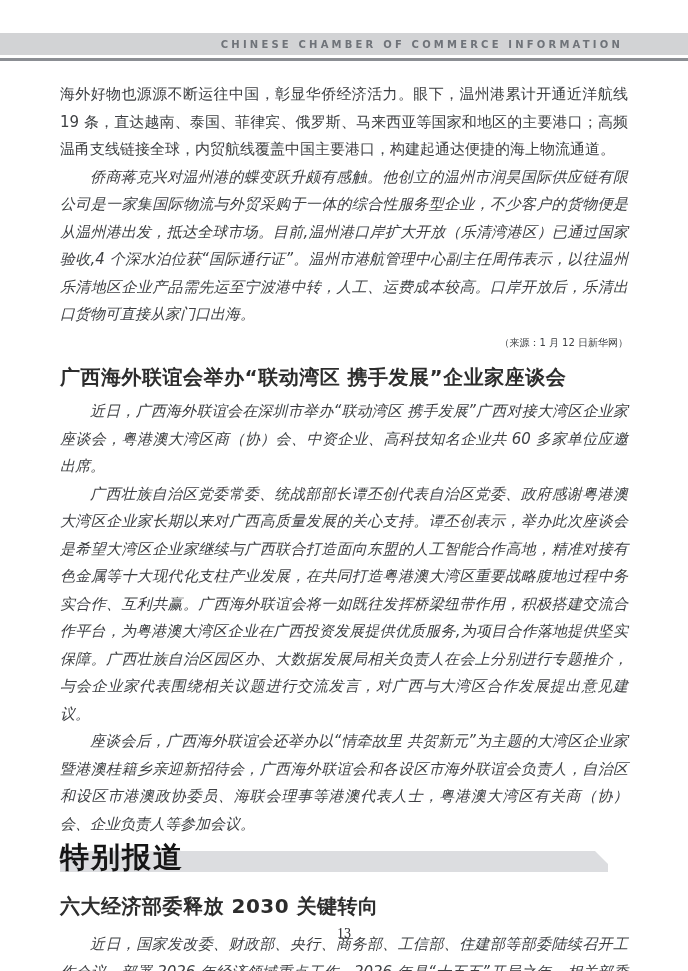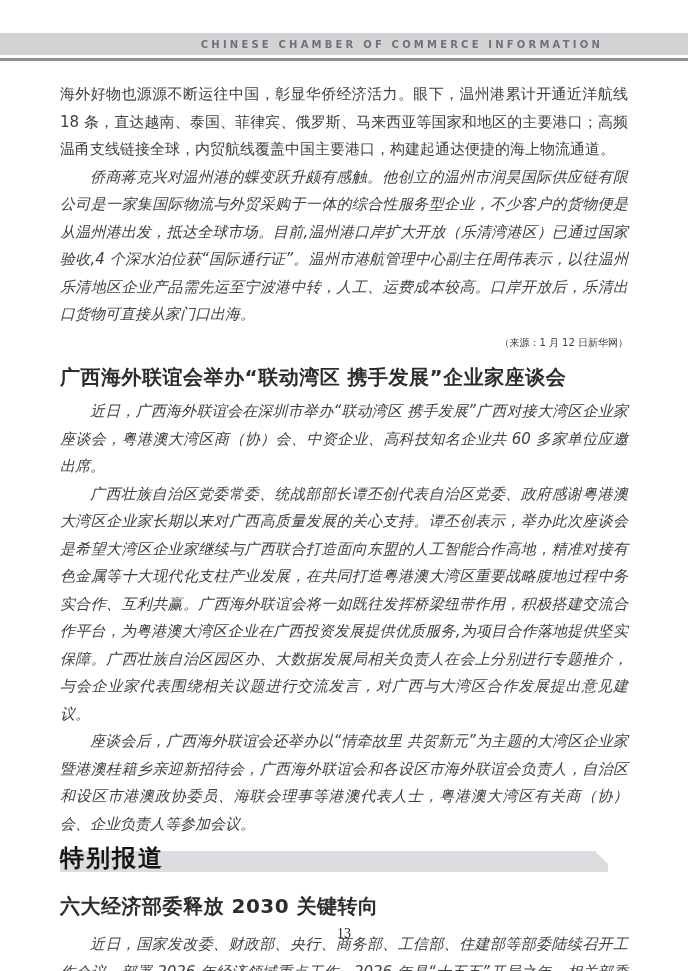--- a/index.html
+++ b/index.html
@@ -18,21 +18,21 @@
   .header-bar {
     position: absolute;
     top: 33px;
     left: 0;
     right: 0;
     height: 22px;
     background: var(--header-bar, #d2d3d5);
     display: flex;
     align-items: center;
     justify-content: flex-end;
-    padding-right: 85px;
+    padding-right: 65px;
     box-sizing: border-box;
   }
   .header-text {
     font-family: "DejaVu Sans", sans-serif;
     font-weight: bold;
     font-size: 10px;
     letter-spacing: 3.2px;
     color: #6f7379;
     white-space: nowrap;
   }
@@ -89,21 +89,21 @@
     width: 548px;
     height: 21px;
     background: var(--section-bar, #dcdde0);
     clip-path: polygon(0 0, calc(100% - 13px) 0, 100% 13px, 100% 100%, 0 100%);
   }
   .section-label {
     position: relative;
     z-index: 1;
     font-family: "DejaVu Serif", serif;
     font-weight: bold;
-    font-size: 24px;
+    font-size: 29px;
     line-height: 31px;
     letter-spacing: 2px;
     color: #151515;
   }
   .special-title {
     margin-top: 18px;
     margin-bottom: 10px;
   }
   .footer {
     position: absolute;
@@ -121,21 +121,21 @@
 
 <div class="page">
 
   <div class="header-bar">
     <span class="header-text">CHINESE CHAMBER OF COMMERCE INFORMATION</span>
   </div>
   <div class="header-rule"></div>
 
   <div class="content">
 
-    <p class="body">海外好物也源源不断运往中国，彰显华侨经济活力。眼下，温州港累计开通近洋航线 18 条，直达越南、泰国、菲律宾、俄罗斯、马来西亚等国家和地区的主要港口；高频温甬支线链接全球，内贸航线覆盖中国主要港口，构建起通达便捷的海上物流通道。</p>
+    <p class="body">海外好物也源源不断运往中国，彰显华侨经济活力。眼下，温州港累计开通近洋航线 19 条，直达越南、泰国、菲律宾、俄罗斯、马来西亚等国家和地区的主要港口；高频温甬支线链接全球，内贸航线覆盖中国主要港口，构建起通达便捷的海上物流通道。</p>
 
     <p class="body indent">侨商蒋克兴对温州港的蝶变跃升颇有感触。他创立的温州市润昊国际供应链有限公司是一家集国际物流与外贸采购于一体的综合性服务型企业，不少客户的货物便是从温州港出发，抵达全球市场。目前,温州港口岸扩大开放（乐清湾港区）已通过国家验收,4 个深水泊位获“国际通行证”。温州市港航管理中心副主任周伟表示，以往温州乐清地区企业产品需先运至宁波港中转，人工、运费成本较高。口岸开放后，乐清出口货物可直接从家门口出海。</p>
 
     <p class="source-line">（来源：1 月 12 日新华网）</p>
 
     <h2 class="article-title">广西海外联谊会举办“联动湾区 携手发展”企业家座谈会</h2>
 
     <p class="body indent">近日，广西海外联谊会在深圳市举办“联动湾区 携手发展”广西对接大湾区企业家座谈会，粤港澳大湾区商（协）会、中资企业、高科技知名企业共 60 多家单位应邀出席。</p>
 
     <p class="body indent">广西壮族自治区党委常委、统战部部长谭丕创代表自治区党委、政府感谢粤港澳大湾区企业家长期以来对广西高质量发展的关心支持。谭丕创表示，举办此次座谈会是希望大湾区企业家继续与广西联合打造面向东盟的人工智能合作高地，精准对接有色金属等十大现代化支柱产业发展，在共同打造粤港澳大湾区重要战略腹地过程中务实合作、互利共赢。广西海外联谊会将一如既往发挥桥梁纽带作用，积极搭建交流合作平台，为粤港澳大湾区企业在广西投资发展提供优质服务,为项目合作落地提供坚实保障。广西壮族自治区园区办、大数据发展局相关负责人在会上分别进行专题推介，与会企业家代表围绕相关议题进行交流发言，对广西与大湾区合作发展提出意见建议。</p>

